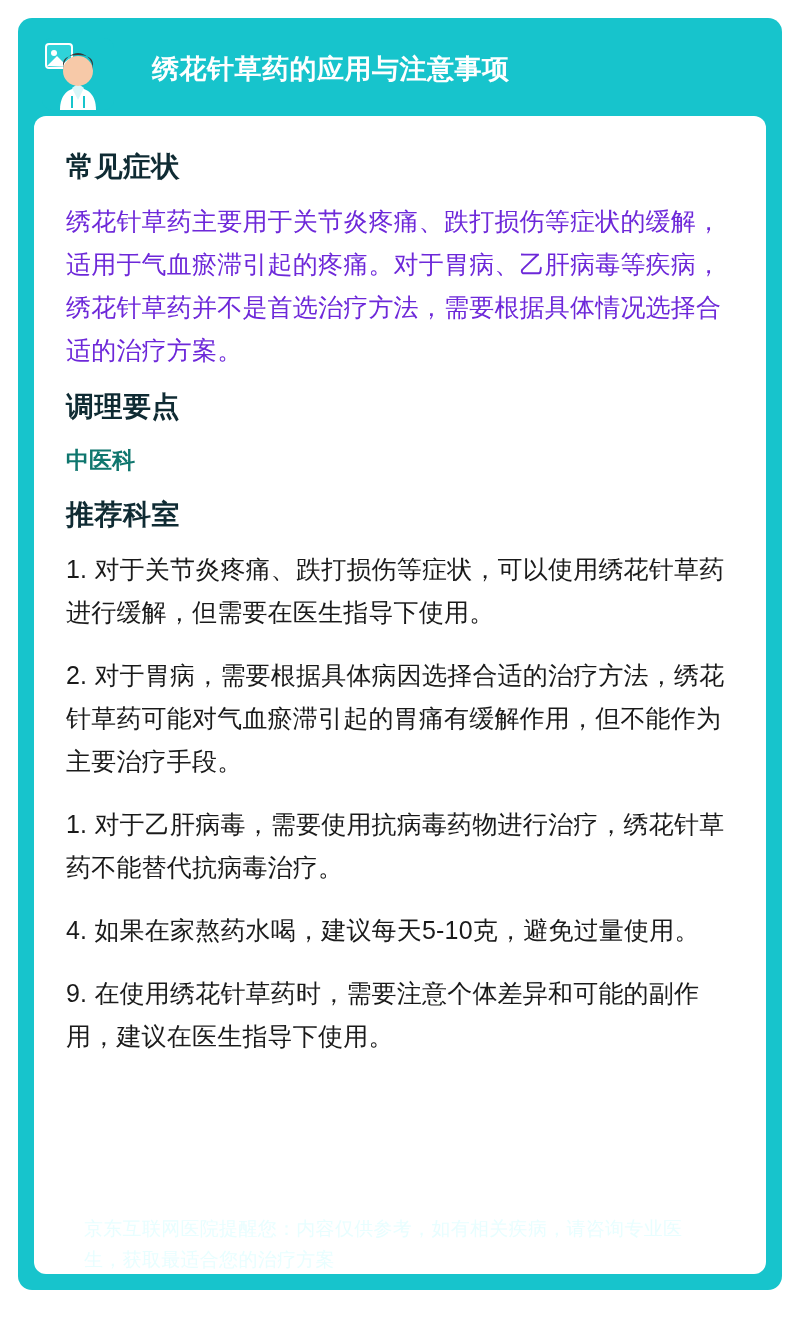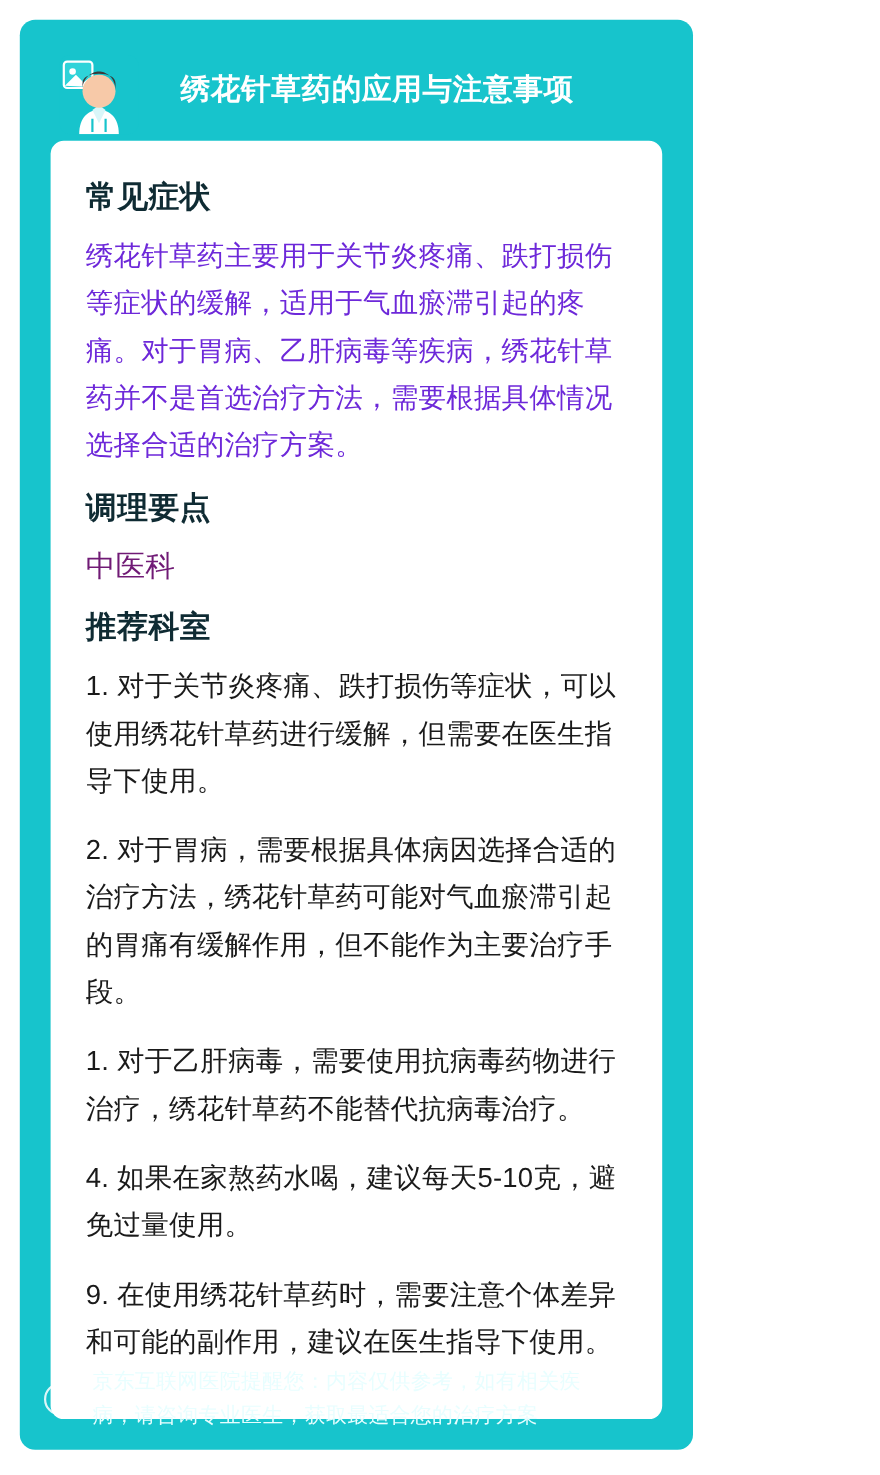--- a/index.html
+++ b/index.html
@@ -18,24 +18,24 @@
     width: 800px;
     height: 1341px;
     background: #ffffff;
     box-sizing: border-box;
     padding: 18px 18px 0 18px;
   }
   .card {
     position: relative;
     background: #17c4cc;
     border-radius: 14px;
-    width: 612px;
+    width: 764px;
     min-height: 1268px;
     box-sizing: border-box;
-    padding: 18px;
+    padding: 6px;
     overflow: hidden;
   }
   
   .header {
     position: relative;
     height: 92px;
   }
   .doctor-avatar {
     position: absolute;
     left: 18px;
@@ -72,24 +72,25 @@
   }
   h2.section.first { margin-top: 8px; }
   p.para {
     color: #6d28d9;
     font-size: 25px;
     line-height: 43px;
     margin: 0 0 10px 0;
     letter-spacing: 0.2px;
   }
   p.plain {
-    color: #701a75;
-    font-size: 27px;
+    color: #0f766e;
+    font-size: 23px;
     line-height: 40px;
     margin: 0 0 6px 0;
+    font-weight: bold;
   }
   ol.points {
     list-style: none;
     margin: 0;
     padding: 0;
   }
   ol.points li {
     color: #1a1a1a;
     font-size: 25px;
     line-height: 43px;

